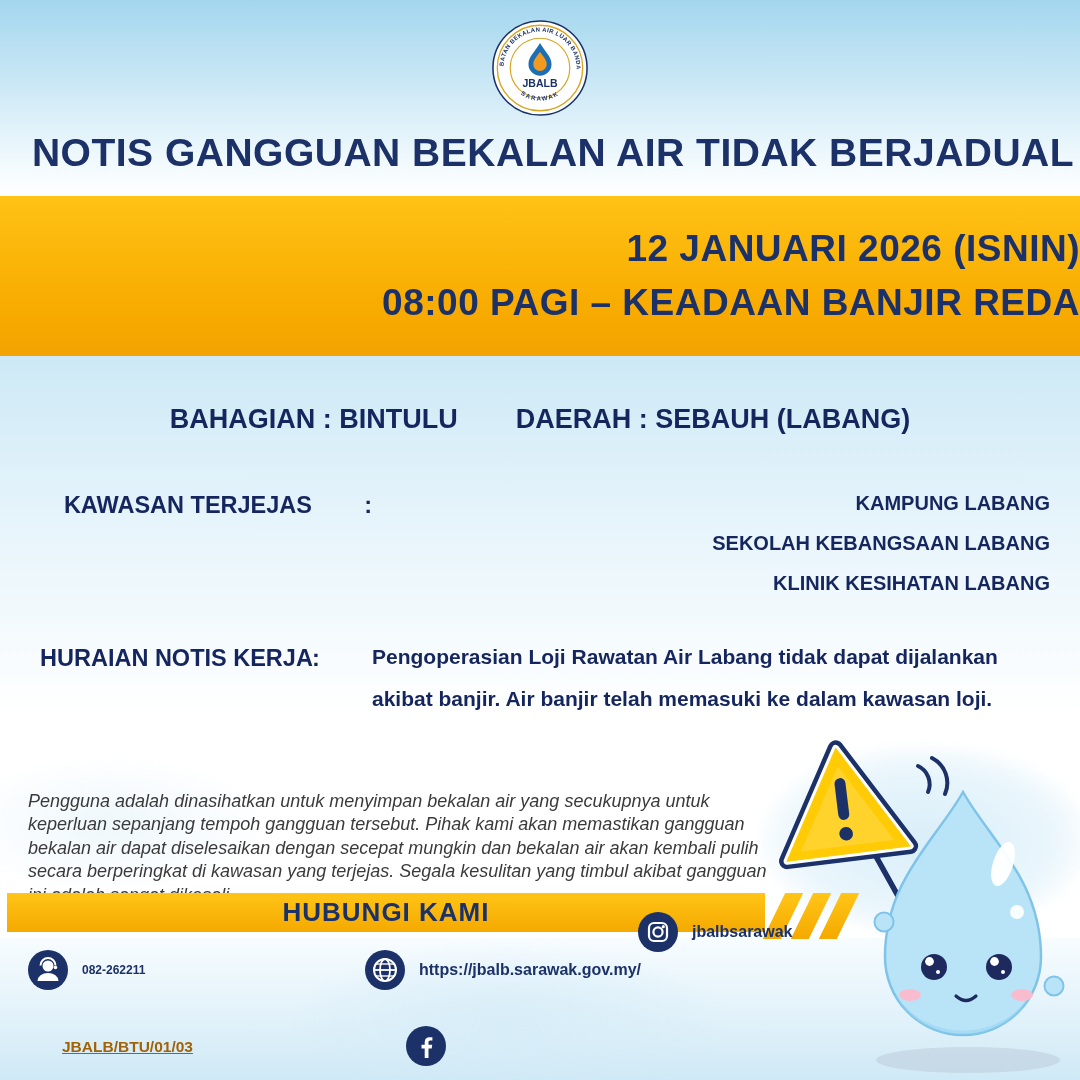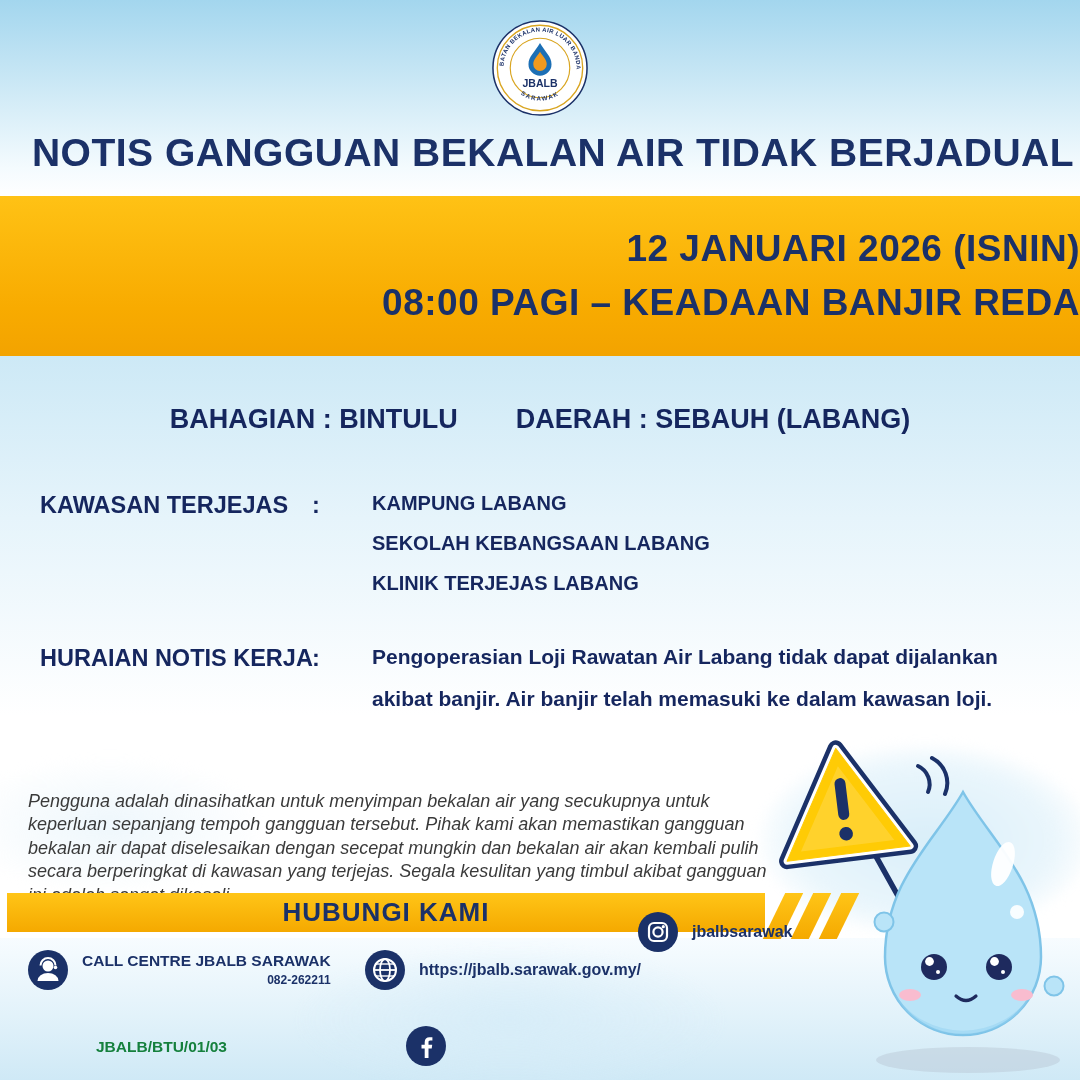--- a/index.html
+++ b/index.html
@@ -33,21 +33,21 @@
   .date-band .line { font-size:37px; font-weight:bold; color:#1b3168; letter-spacing:.5px; white-space:nowrap; }
 
   
   .region-row { position:absolute; top:404px; left:0; width:100%; display:flex; justify-content:center; gap:58px; }
   .region-row span { font-size:27px; font-weight:bold; color:#15265e; white-space:nowrap; }
 
   
   .info-row { position:absolute; left:40px; width:1010px; display:grid; grid-template-columns:272px 60px 1fr; align-items:start; }
   .info-row .label { font-size:23.5px; font-weight:bold; color:#15265e; white-space:nowrap; }
   .info-row .colon { font-size:23.5px; font-weight:bold; color:#15265e; }
-  .kawasan-row { top:492px; }
+  .kawasan-row { top:492px;text-align:right; }
   .kawasan-row .area { font-size:20px; font-weight:bold; color:#15265e; margin-bottom:17px; white-space:nowrap; }
   .huraian-row { top:645px; }
   .huraian-row .work-line { font-size:21px; font-weight:bold; color:#15265e; margin-bottom:18px; white-space:nowrap; }
 
   
   .advisory { position:absolute; top:790px; left:28px; width:757px; font-size:18px; line-height:1.3;
     font-style:italic; color:#3a3a3a; font-weight:normal; }
 
   
   .contact-bar { position:absolute; top:893px; left:7px; width:758px; height:39px;
@@ -61,21 +61,21 @@
   .contact-item { position:absolute; display:flex; align-items:center; gap:14px; }
   .contact-item .icon-circle { width:40px; height:40px; flex:0 0 40px; }
   .contact-text { color:#1b3168; font-weight:bold; }
   .contact-text .l1 { font-size:15.5px; line-height:1.35; white-space:nowrap; }
   .contact-text .l2 { font-size:12px; line-height:1.35; white-space:nowrap;text-align:right; }
   .single-line { font-size:16px; white-space:nowrap; }
   .ci-call { left:28px; top:950px; }
   .ci-web  { left:365px; top:950px; }
   .ci-insta{ left:638px; top:912px; }
   .ci-fb   { left:365px; top:1026px;flex-direction:column; }
-  .ref-no { position:absolute; left:96px; top:1038px; font-size:15.5px; font-weight:bold; color:#15803d; }
+  .ref-no { position:absolute; left:62px; top:1038px; font-size:15.5px; font-weight:bold; color:#a16207;text-decoration:underline; }
 
   
   .mascot { position:absolute; left:758px; top:732px; width:322px; height:348px; }
 </style>
 </head>
 <body>
 
 <div class="poster">
 
   <div class="top-bg"></div>
@@ -117,21 +117,21 @@
     <span>BAHAGIAN : BINTULU</span>
     <span>DAERAH : SEBAUH (LABANG)</span>
   </div>
 
   <div class="info-row kawasan-row">
     <div class="label">KAWASAN TERJEJAS</div>
     <div class="colon">:</div>
     <div>
       <div class="area">KAMPUNG LABANG</div>
       <div class="area">SEKOLAH KEBANGSAAN LABANG</div>
-      <div class="area">KLINIK TERJEJAS LABANG</div>
+      <div class="area">KLINIK KESIHATAN LABANG</div>
     </div>
   </div>
 
   <div class="info-row huraian-row">
     <div class="label">HURAIAN NOTIS KERJA</div>
     <div class="colon">:</div>
     <div>
       <div class="work-line">Pengoperasian Loji Rawatan Air Labang tidak dapat dijalankan</div>
       <div class="work-line">akibat banjir. Air banjir telah memasuki ke dalam kawasan loji.</div>
     </div>
@@ -148,21 +148,20 @@
 
   <div class="contact-item ci-call">
     <svg class="icon-circle" viewBox="0 0 40 40">
       <circle cx="20" cy="20" r="20" fill="#1b3168"></circle>
       <circle cx="20" cy="16" r="5.5" fill="#ffffff"></circle>
       <path d="M9.5,31 a10.5,8 0 0 1 21,0 z" fill="#ffffff"></path>
       <path d="M12.5,15.5 a7.5,7.5 0 0 1 15,0" stroke="#ffffff" stroke-width="2" fill="none"></path>
       <circle cx="27.5" cy="17.5" r="1.8" fill="#ffffff"></circle>
     </svg>
     <div class="contact-text">
-      <div class="l1">CALL CENTRE JBALB SARAWAK</div>
       <div class="l2">082-262211</div>
     </div>
   </div>
 
   <div class="contact-item ci-web">
     <svg class="icon-circle" viewBox="0 0 40 40">
       <circle cx="20" cy="20" r="20" fill="#1b3168"></circle>
       <circle cx="20" cy="20" r="11" fill="none" stroke="#ffffff" stroke-width="2"></circle>
       <ellipse cx="20" cy="20" rx="5" ry="11" fill="none" stroke="#ffffff" stroke-width="1.8"></ellipse>
       <line x1="9" y1="20" x2="31" y2="20" stroke="#ffffff" stroke-width="1.8"></line>

